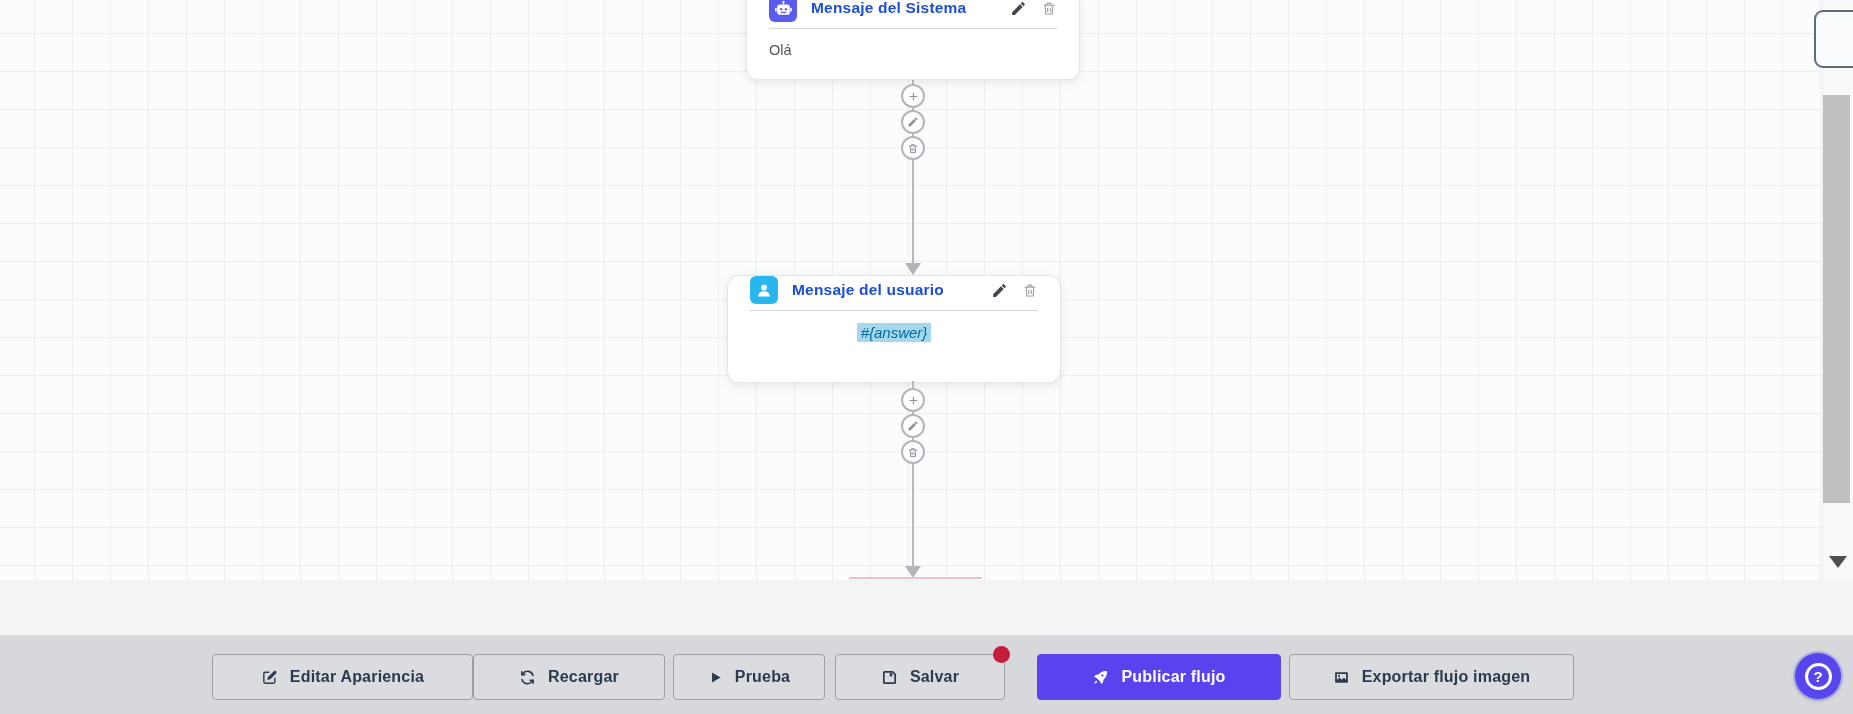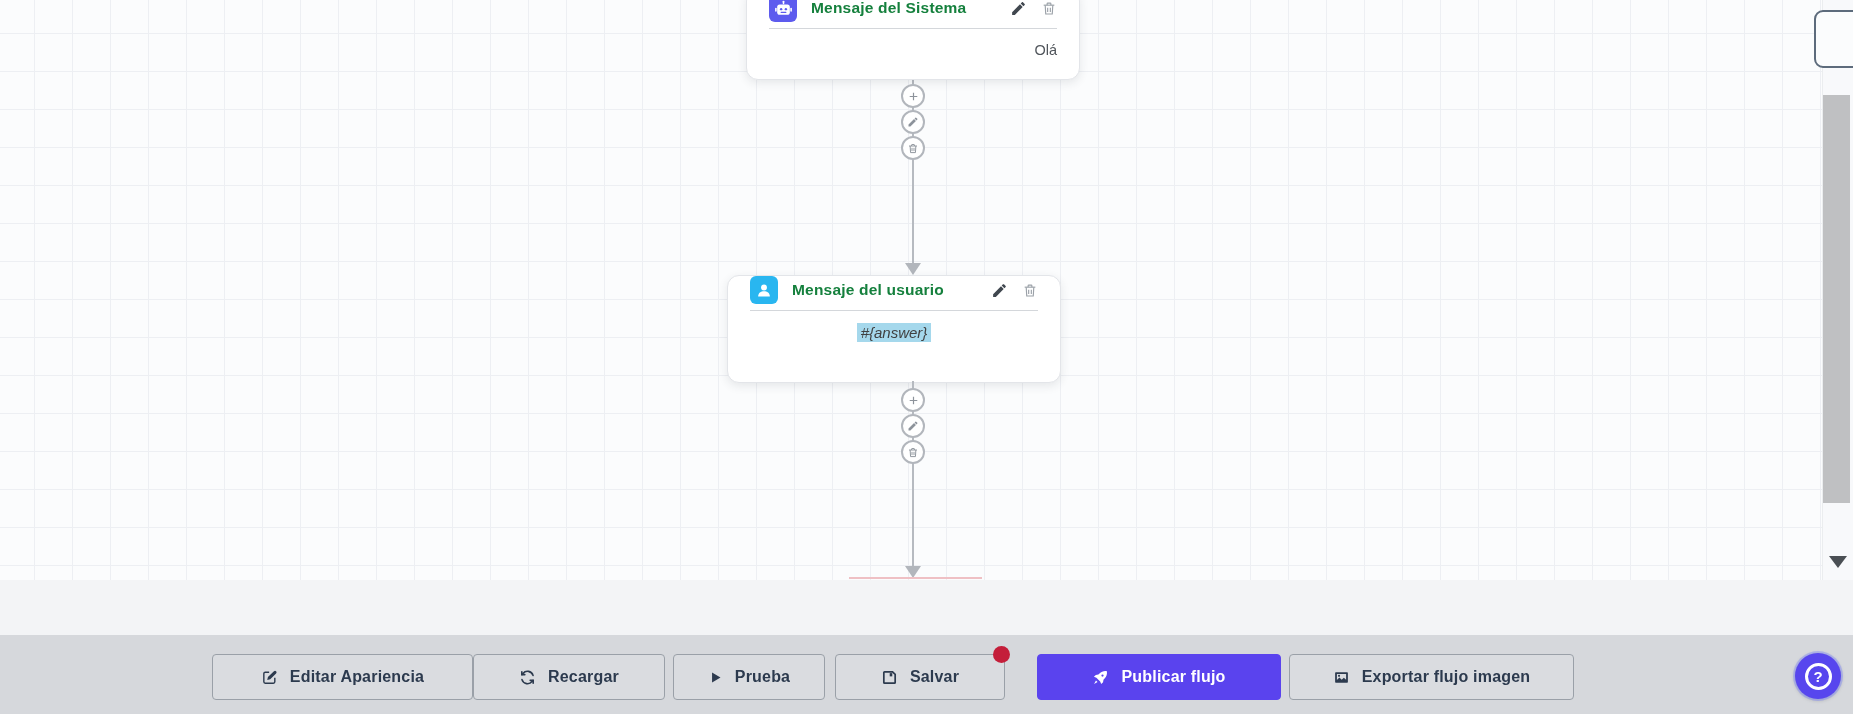--- a/index.html
+++ b/index.html
@@ -23,28 +23,28 @@
     border:1px solid #e3e5e9; border-radius:12px;
     box-shadow:0 3px 10px rgba(40,45,60,.10);
   }
   .node-header { display:flex; align-items:center; gap:14px; padding:0 22px; }
   .node-icon {
     width:28px; height:28px; border-radius:6px; flex:0 0 28px;
     display:flex; align-items:center; justify-content:center;
   }
   .node-icon.system { background:#5d5bee; }
   .node-icon.user   { background:#29b6f0; }
-  .node-title { flex:1; font-weight:700; font-size:15.5px; color:#15803d; letter-spacing:.2px; }
+  .node-title { flex:1; font-weight:700; font-size:15.5px; color:#1d4ed8; letter-spacing:.2px; }
   .node-actions { display:flex; align-items:center; gap:14px; }
   .act-edit  { color:#40474f; cursor:pointer; display:flex; }
   .act-trash { color:#9ba1a8; cursor:pointer; display:flex; }
   .node-divider { height:1px; background:#d4d7db; margin:6px 22px 0 22px; }
-  .node-body { padding:13px 22px; font-size:14.5px; color:#50555b;text-align:right; }
+  .node-body { padding:13px 22px; font-size:14.5px; color:#50555b; }
   .node-body.centered { text-align:center; }
-  .hl { background:#a5d8ec; color:#404040; font-style:italic; padding:1px 4px; font-size:15px; }
+  .hl { background:#a5d8ec; color:#0369a1; font-style:italic; padding:1px 4px; font-size:15px; }
 
   #node1 { left:746px; top:-11px; height:91px; padding-top:4px; }
   #node2 { left:727px; top:275px; height:108px; }
 
   
   .vline { position:absolute; left:912px; width:2px; background:#b6bac0; }
   .conn-btn {
     position:absolute; left:901px; width:24px; height:24px; border-radius:50%;
     border:2px solid #b2b6bc; background:#ffffff; color:#8d939b;
     display:flex; align-items:center; justify-content:center; cursor:pointer;

